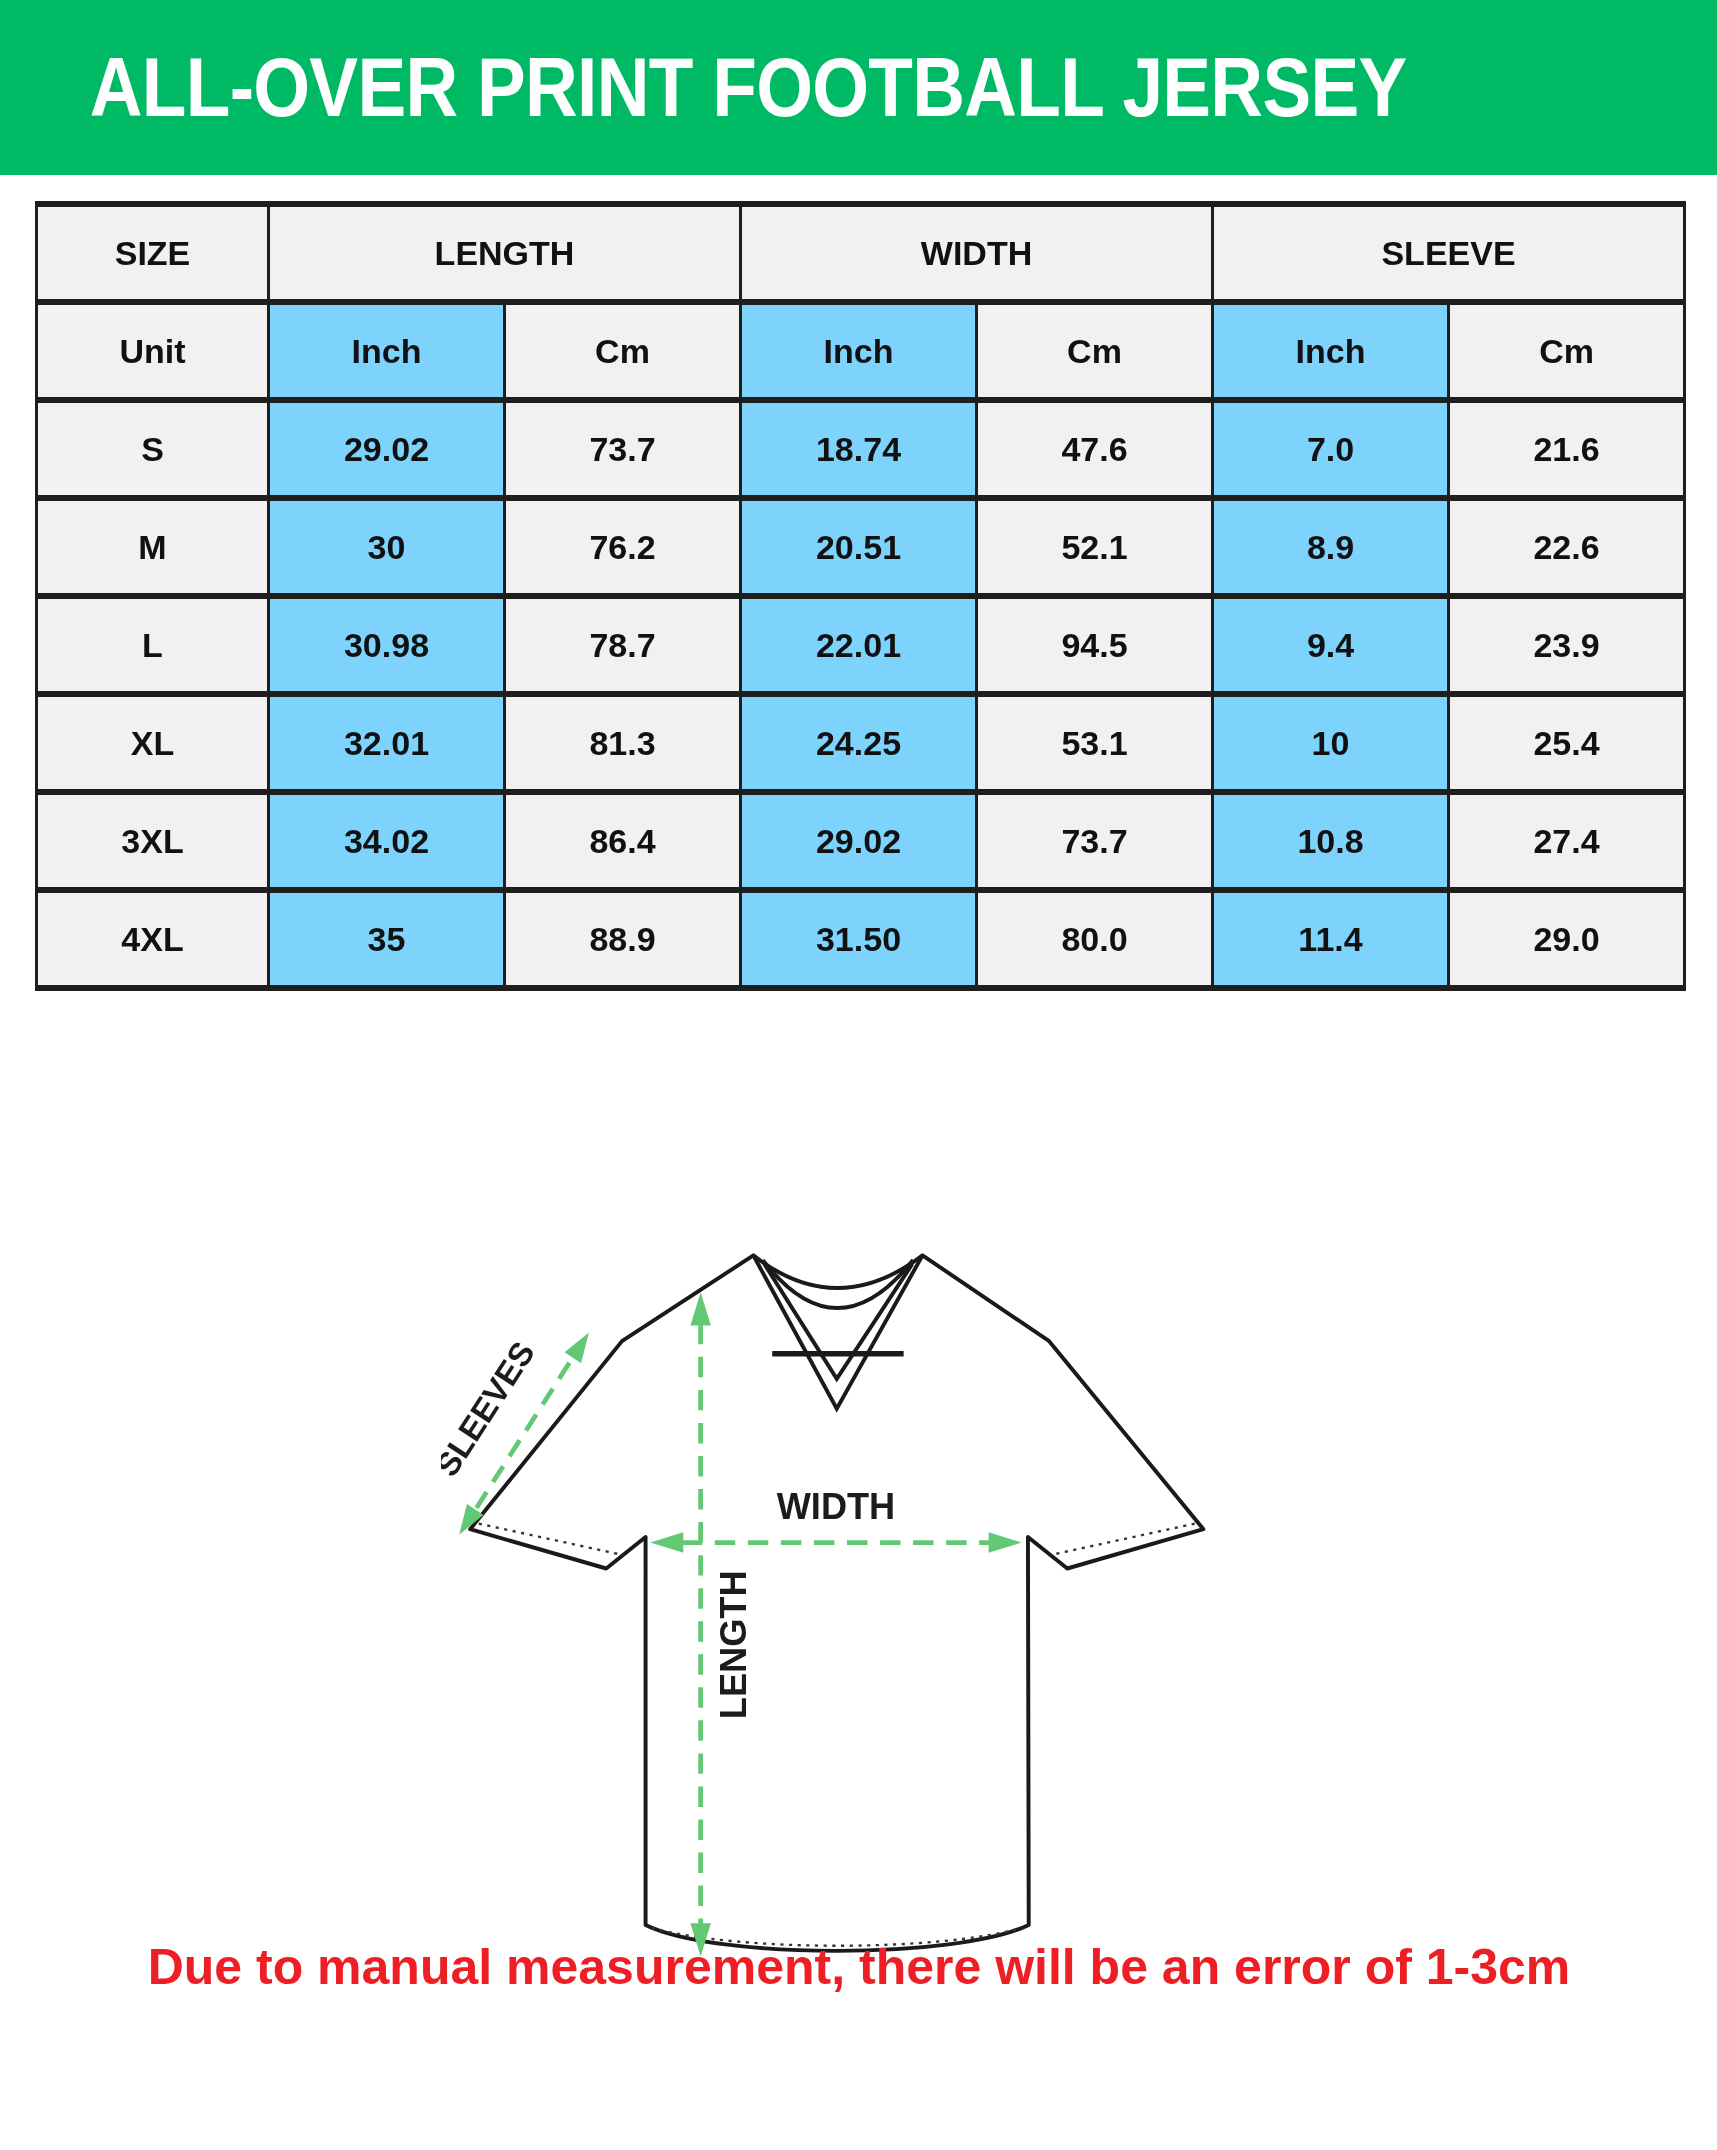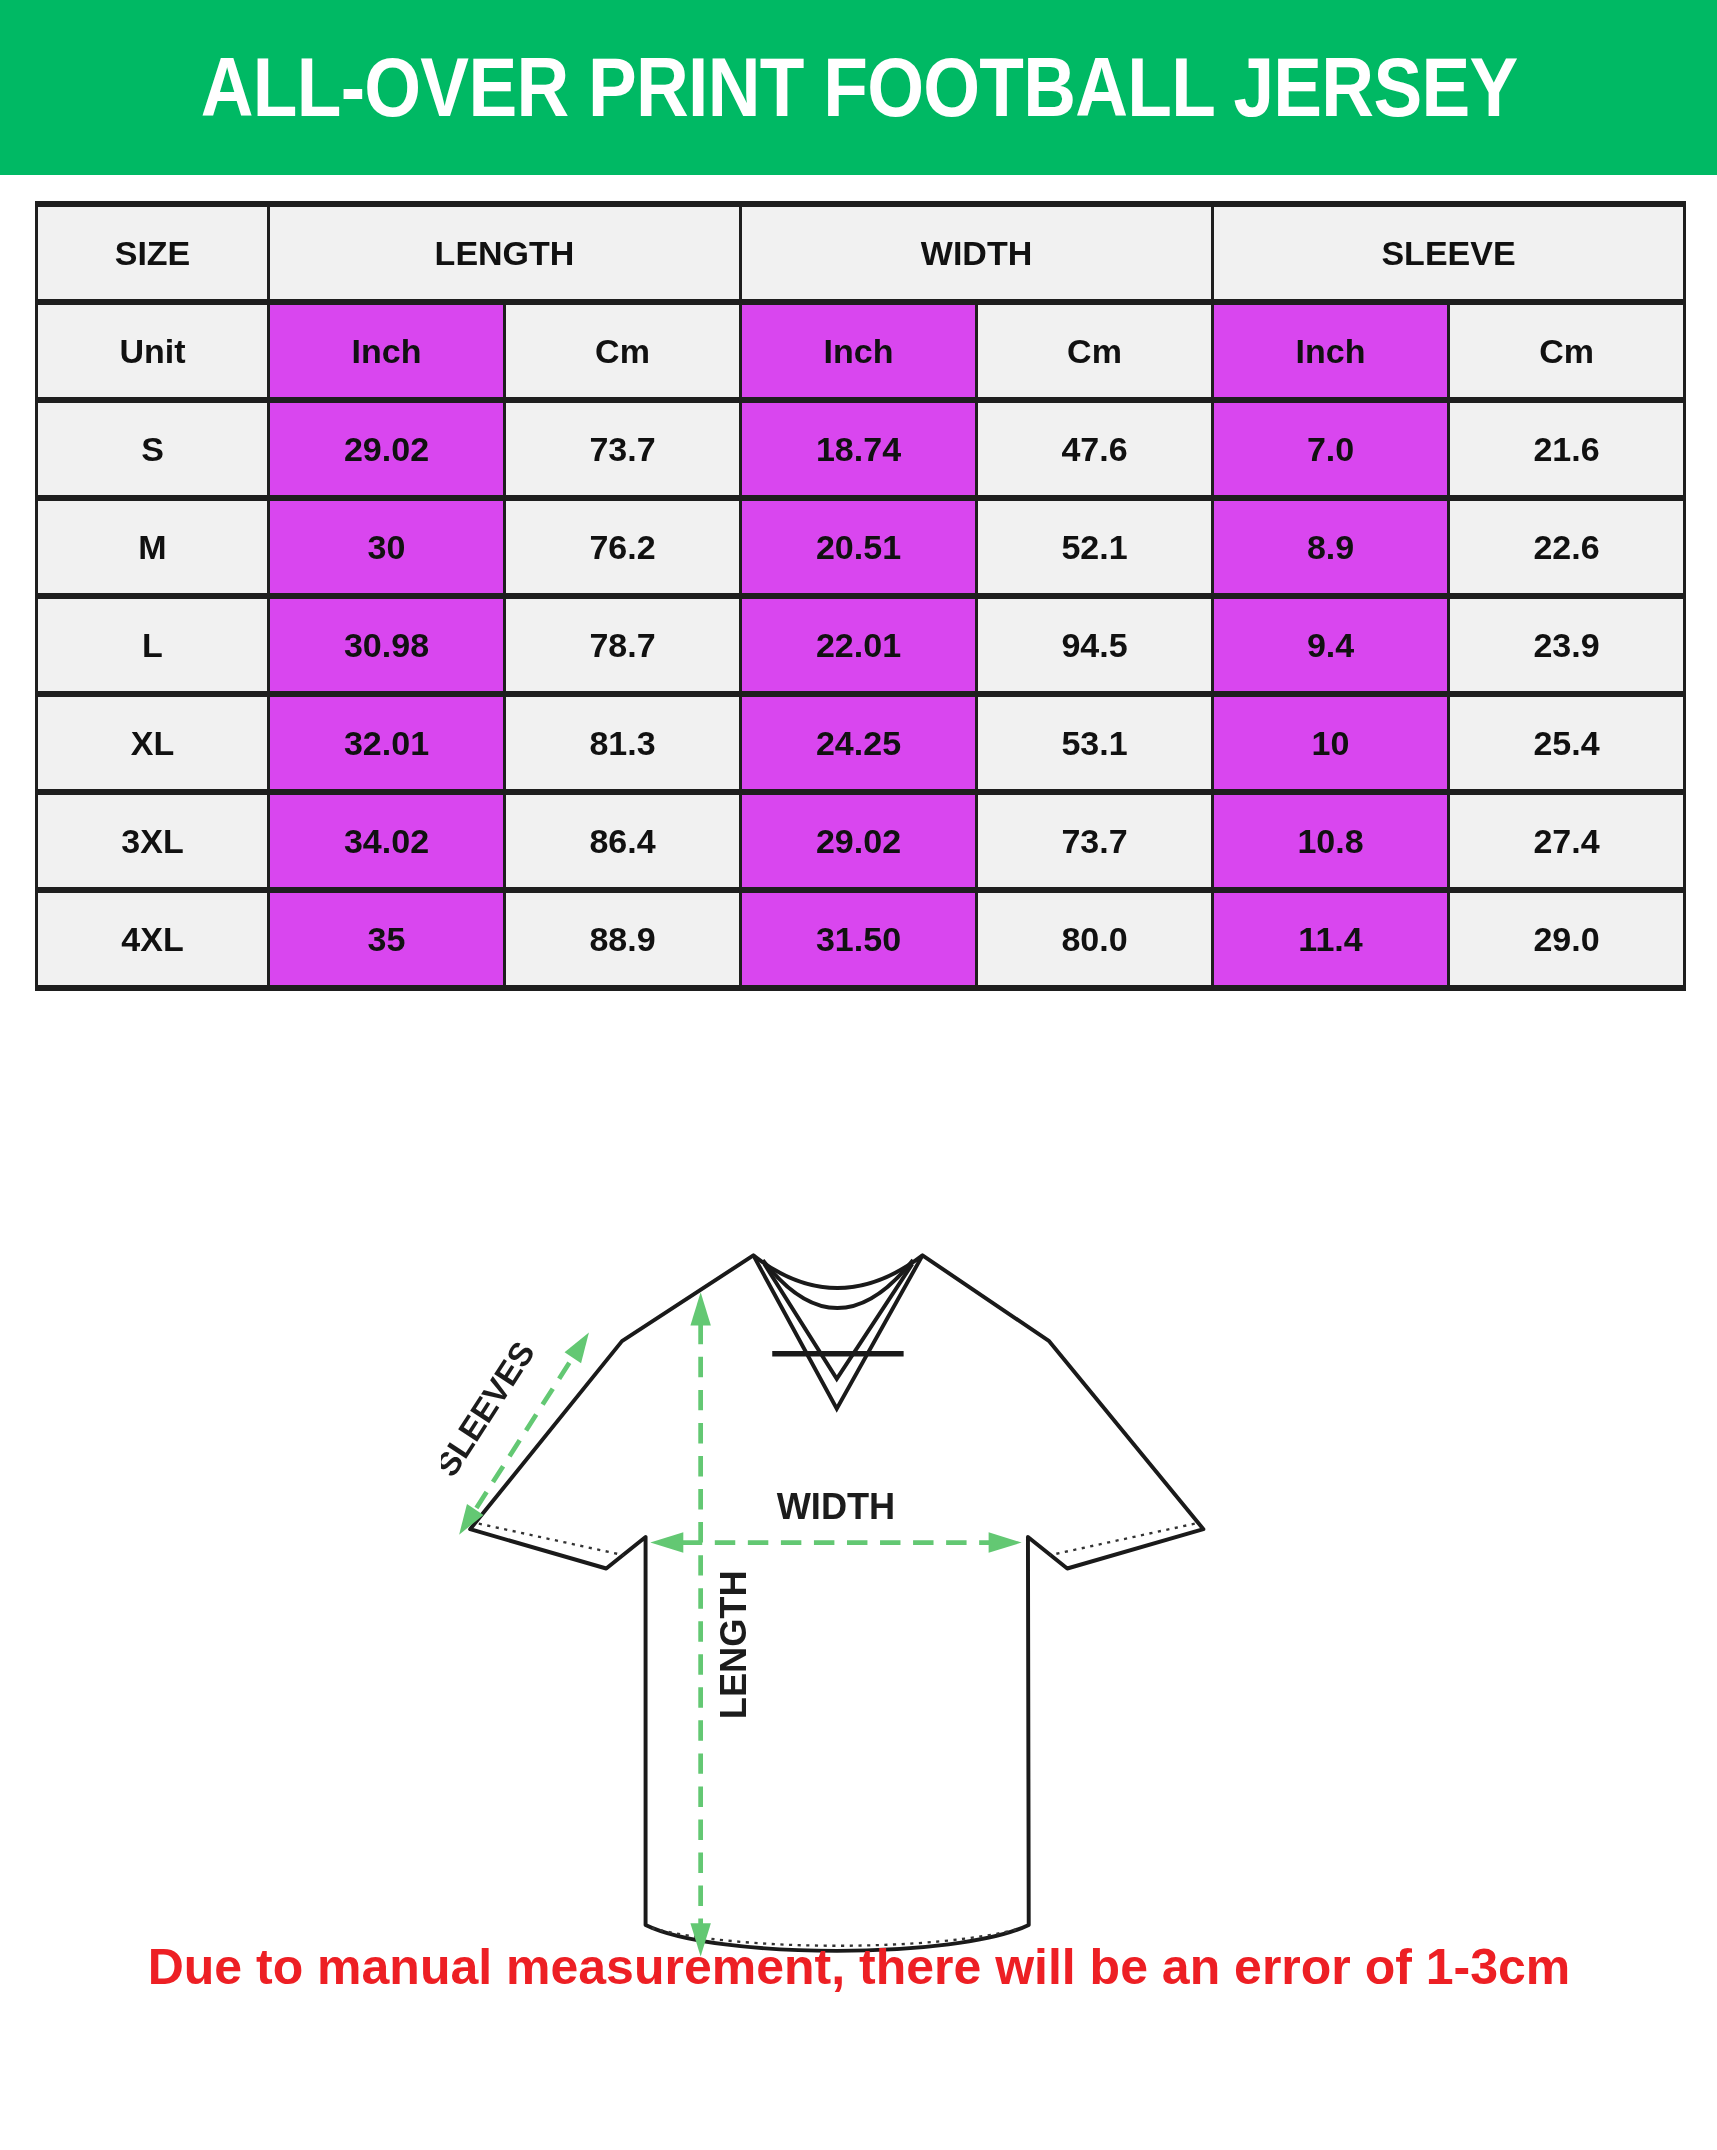--- a/index.html
+++ b/index.html
@@ -1,33 +1,33 @@
 <!DOCTYPE html>
 <html style="font-size:12.6px"><head>
 <meta charset="utf-8">
 <style>
   * { margin:0; padding:0; box-sizing:border-box; }
   html,body { width:1718px; height:2151px; background:#ffffff;
               font-family:"Liberation Sans", sans-serif; position:relative; }
 
   
   .banner { position:absolute; left:0; top:0; width:1718px; height:175px;
-            display:flex; align-items:center; justify-content:center; }
+            display:flex; align-items:center; }
   .banner-title { color:#fff; font-weight:bold; font-size:83px; white-space:nowrap;
                   letter-spacing:-0.8px; transform:scaleX(0.88); transform-origin:center; }
 
   
   .chart-wrap { position:absolute; left:35px; top:201px; }
   table.size-chart { border-collapse:collapse; table-layout:fixed; width:1649px;border-radius:28px; }
   table.size-chart td, table.size-chart th {
       border-style:solid; border-color:#1e1e1e; border-width:6.3px 3.1px;
       height:98px; text-align:center; vertical-align:middle;
       font-weight:bold; font-size:34px; color:#111; }
   .cell-gray { background:#f1f1f1; }
-  .cell-white { background:#d946ef; }
+  .cell-white { background:#7dd3fc; }
 
   
   .diagram { position:absolute; left:441px; top:1242px; width:834px; height:749px; }
 
   
   .footer-note { position:absolute; left:0; top:1938px; width:1718px; text-align:center;
                  font-weight:bold; font-size:50px; }
 </style>
 </head>
 <body>

